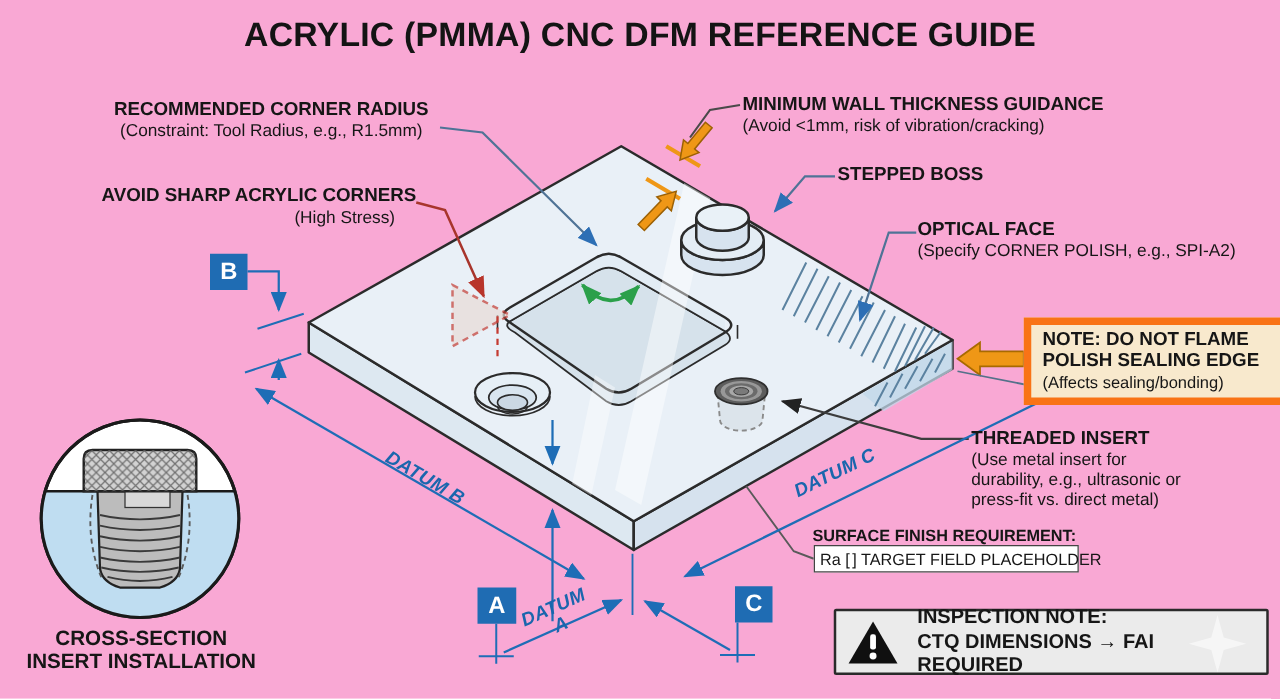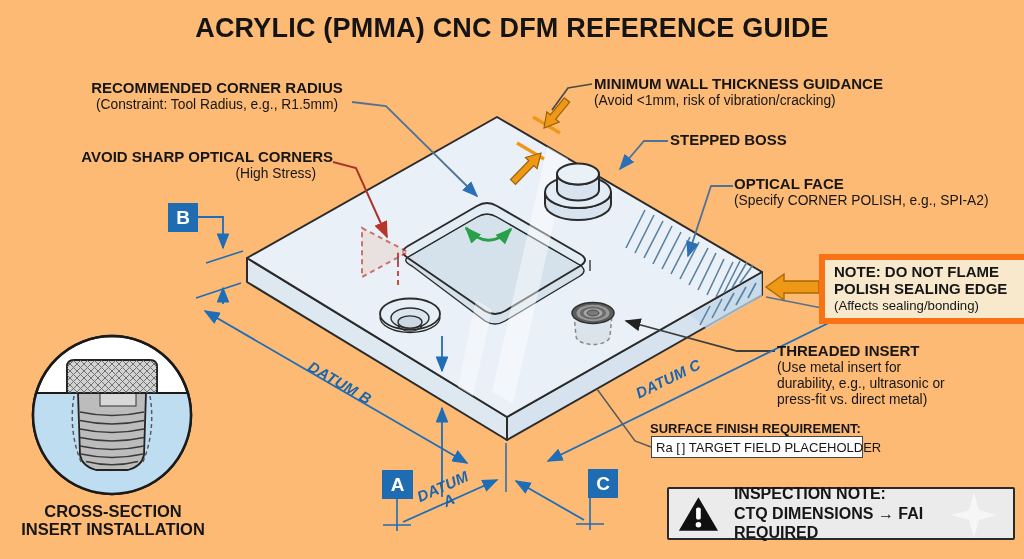--- a/index.html
+++ b/index.html
@@ -1,16 +1,16 @@
 <!DOCTYPE html>
 <html><head>
 <meta charset="utf-8">
 <style>
   html,body{margin:0;padding:0;background:#fff;}
-  #stage{position:relative;width:1024px;height:559px;background:#fdba74;overflow:hidden;
+  #stage{position:relative;width:1024px;height:559px;background:#f9a8d4;overflow:hidden;
          font-family:"Liberation Sans",sans-serif;color:#161616;}
   svg.drawing{position:absolute;left:0;top:0;}
   .abs{position:absolute;}
   #title{left:0;top:13px;width:1024px;text-align:center;font-size:27px;font-weight:bold;letter-spacing:.2px;color:#141414;}
   .lbl{font-size:15px;font-weight:bold;line-height:1.12;}
   .sub{font-size:13.8px;line-height:1.16;}
   .callout{white-space:nowrap;}
   .note-box{box-sizing:border-box;width:214px;background:#f8e9cd;border:6px solid #f97316;padding:4px 8px 5px 9px;}
   .note-box .lbl{font-size:15px;}
   .sf-box{box-sizing:border-box;display:flex;align-items:center;width:212px;height:22px;border:1.5px solid #444;background:#fff;
@@ -176,21 +176,21 @@
 </svg>
 
 <div id="title" class="abs">ACRYLIC (PMMA) CNC DFM REFERENCE GUIDE</div>
 
 <div class="abs callout" style="left:82px;top:80px;width:270px;text-align:center;">
   <div class="lbl">RECOMMENDED CORNER RADIUS</div>
   <div class="sub">(Constraint: Tool Radius, e.g., R1.5mm)</div>
 </div>
 
 <div class="abs callout" style="left:55px;top:149px;width:278px;text-align:right;">
-  <div class="lbl">AVOID SHARP OPTICAL CORNERS</div>
+  <div class="lbl">AVOID SHARP ACRYLIC CORNERS</div>
   <div class="sub" style="padding-right:17px;">(High Stress)</div>
 </div>
 
 <div class="abs callout" style="left:594px;top:76px;width:310px;">
   <div class="lbl">MINIMUM WALL THICKNESS GUIDANCE</div>
   <div class="sub">(Avoid &lt;1mm, risk of vibration/cracking)</div>
 </div>
 
 <div class="abs callout" style="left:670px;top:132px;">
   <div class="lbl">STEPPED BOSS</div>

